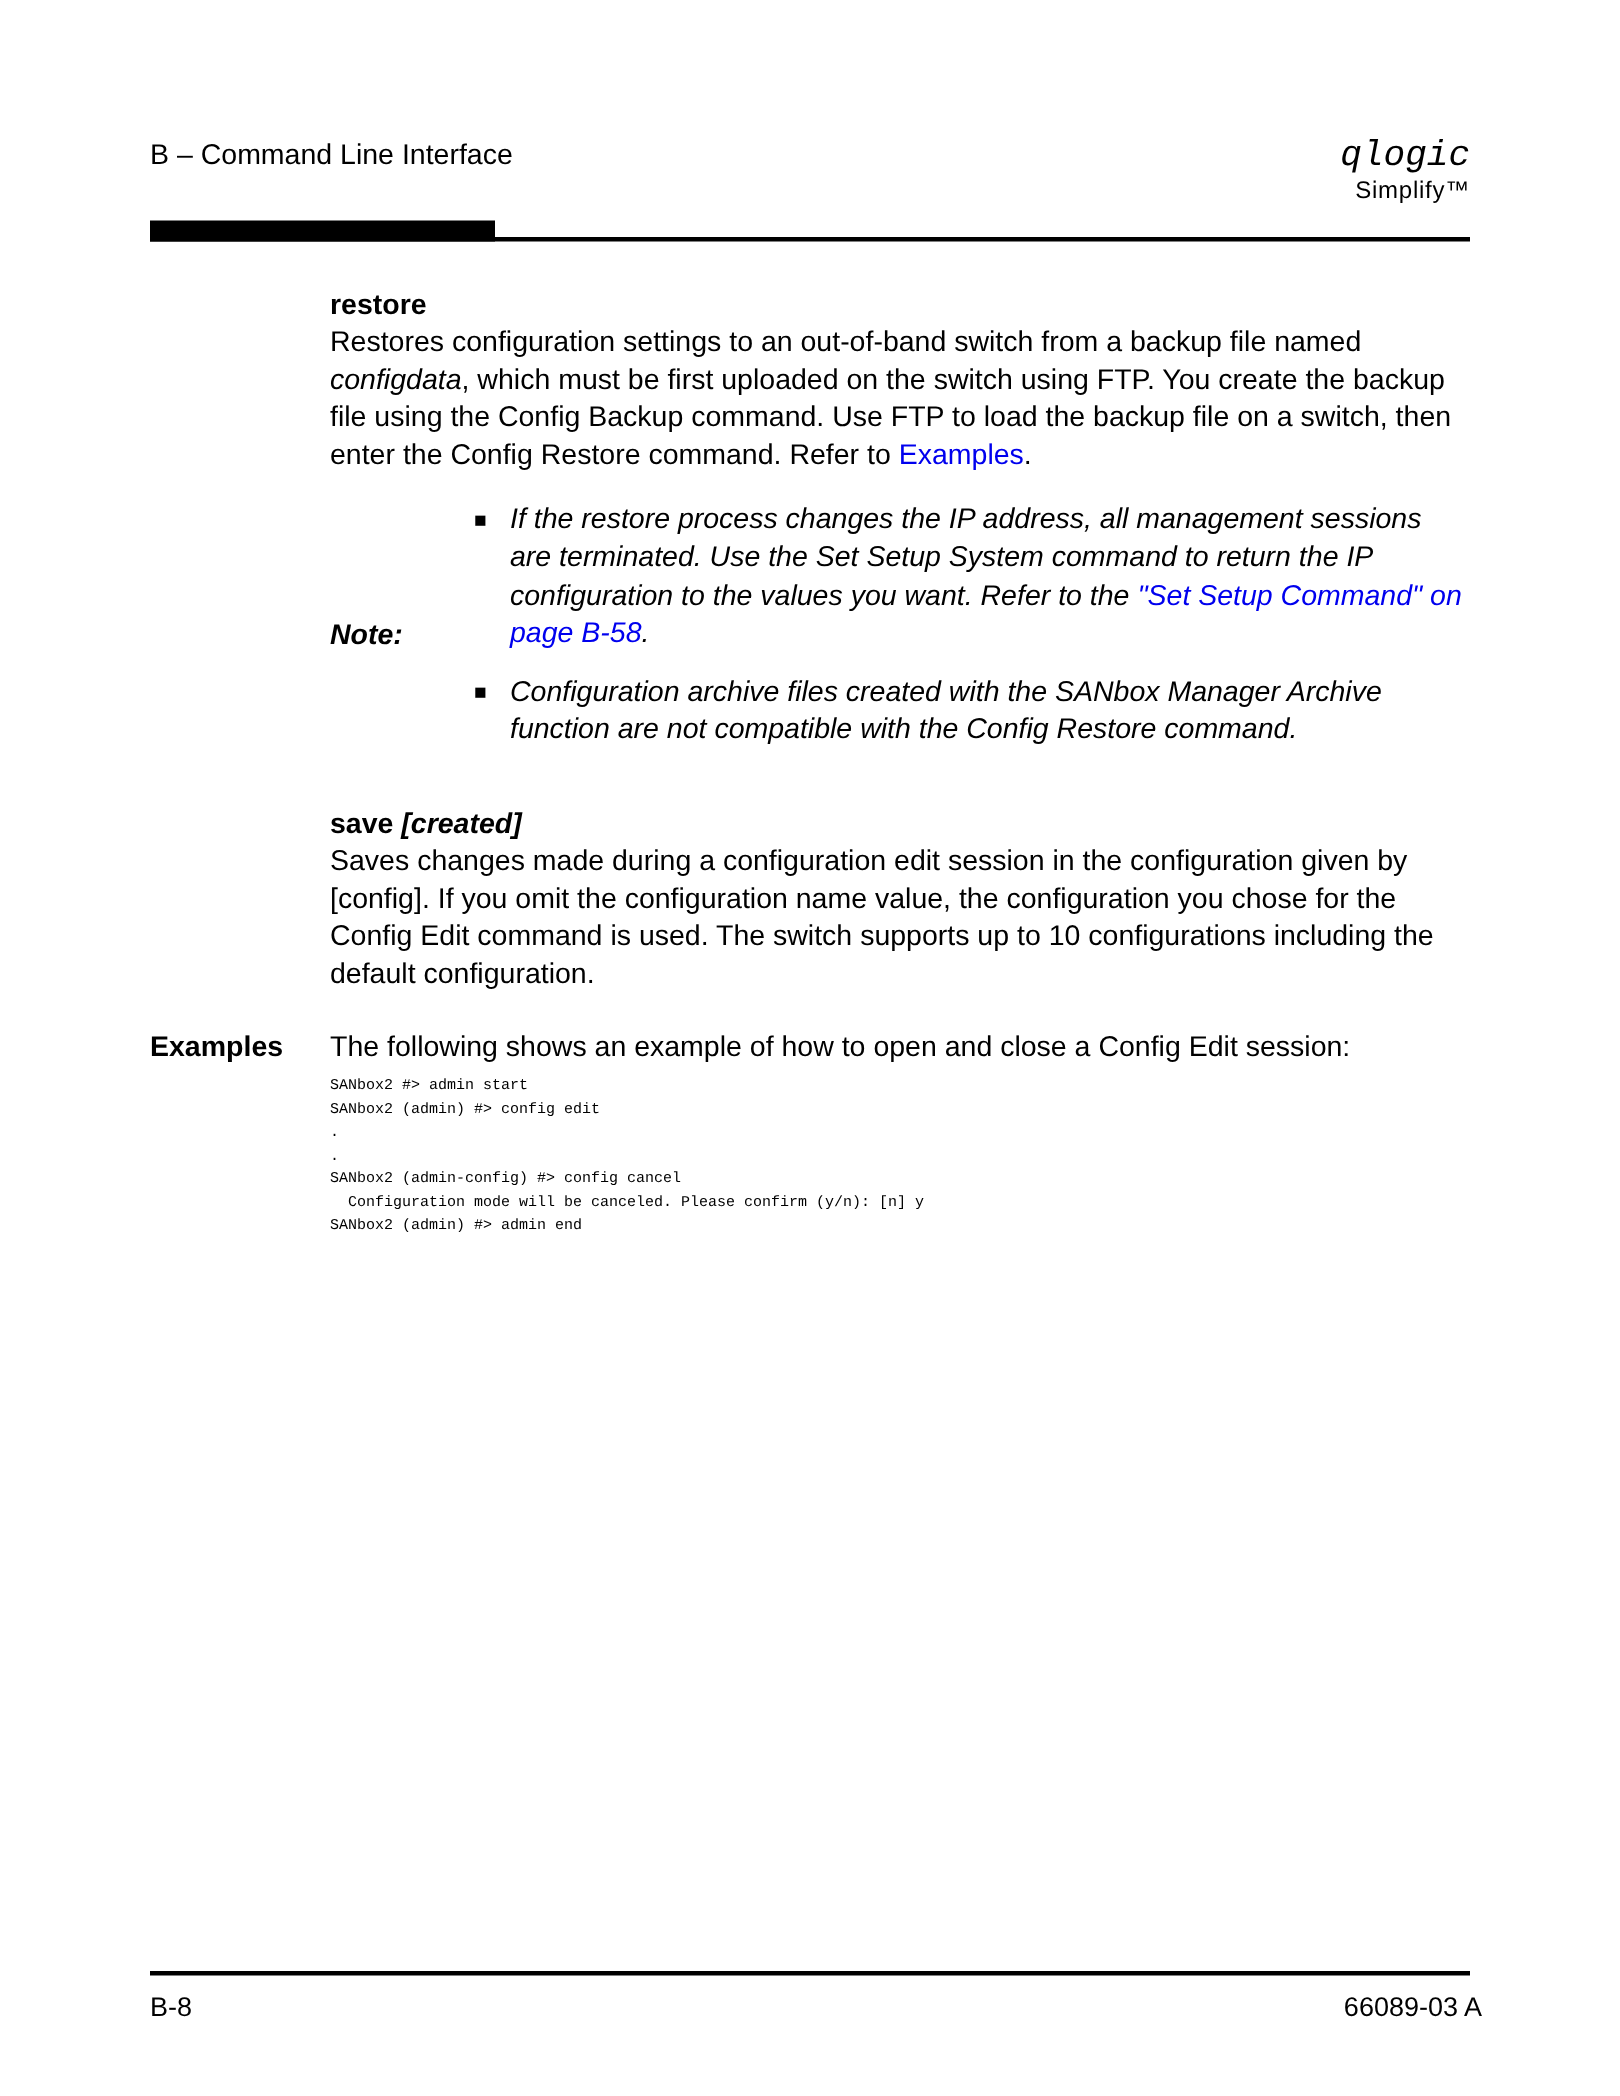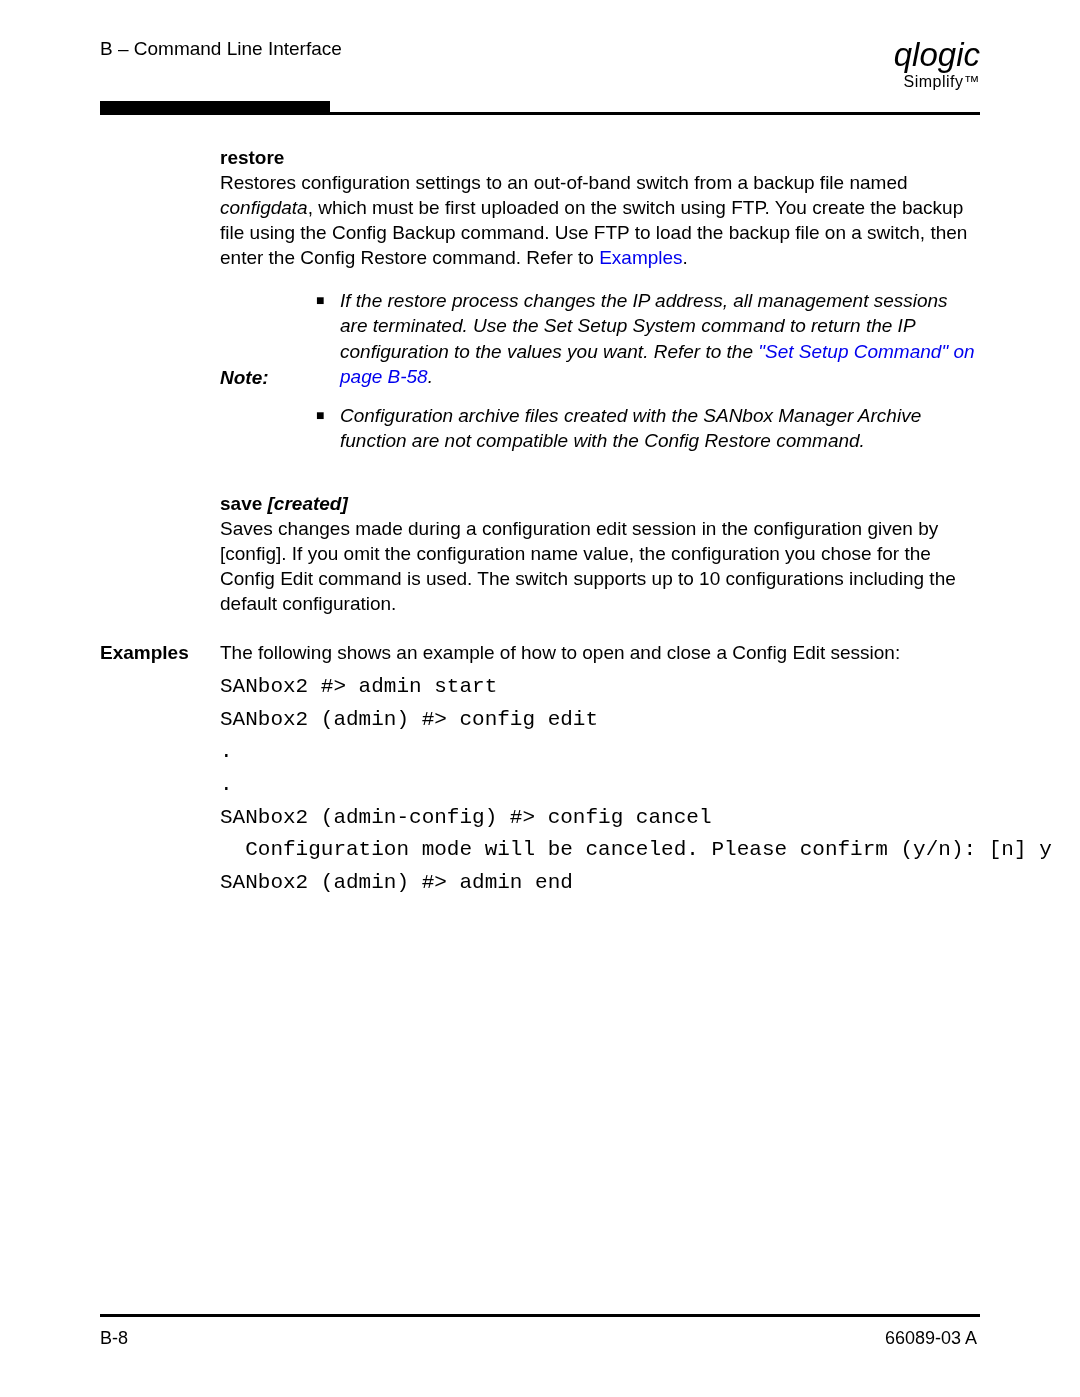--- a/index.html
+++ b/index.html
@@ -9,38 +9,38 @@
     width: 1080px;
     height: 1397px;
     font-family: Arial, Helvetica, sans-serif;
     color: #000;
   }
   .page {
     position: relative;
     width: 1080px;
     height: 1397px;
     box-sizing: border-box;
-    padding: 36px 100px 40px 100px;
+    padding: 91px 100px 40px 100px;
   }
   .header {
     display: flex;
     justify-content: space-between;
     align-items: flex-start;
   }
   .header-left {
     font-size: 19px;
     line-height: 1.35;
   }
   .header-right {
     padding-top: 2px;
   }
   .logo {
-    font-family: Liberation Sans, sans-serif;
-    font-style: italic;
-    font-size: 33px;
+    font-family: Liberation Mono, monospace;
+    font-style: italic;
+    font-size: 24px;
     line-height: 1;
   }
   .logo-sub {
     font-family: Arial, Helvetica, sans-serif;
     font-size: 16px;
     text-align: right;
     margin-top: 2px;
     letter-spacing: 0.5px;
   }
   .rule-area {
@@ -113,36 +113,36 @@
     line-height: 24px;
   }
   .bullet::before {
     content: "■";
   }
   .note-text {
     flex: 1;
   }
   .code {
     font-family: "Courier New", Courier, monospace;
-    font-size: 21px;
+    font-size: 10px;
     line-height: 1.55;
     white-space: pre;
     margin-top: 6px;
   }
   .footer-rule {
     position: absolute;
     left: 100px;
     right: 100px;
     bottom: 80px;
     border-top: 3px solid #000;
   }
   .footer {
     position: absolute;
     left: 100px;
-    right: 103px;
+    right: 92px;
     bottom: 48px;
     display: flex;
     justify-content: space-between;
     font-size: 18px;
   }
 </style>
 </head>
 <body>
 
 <div class="page">

